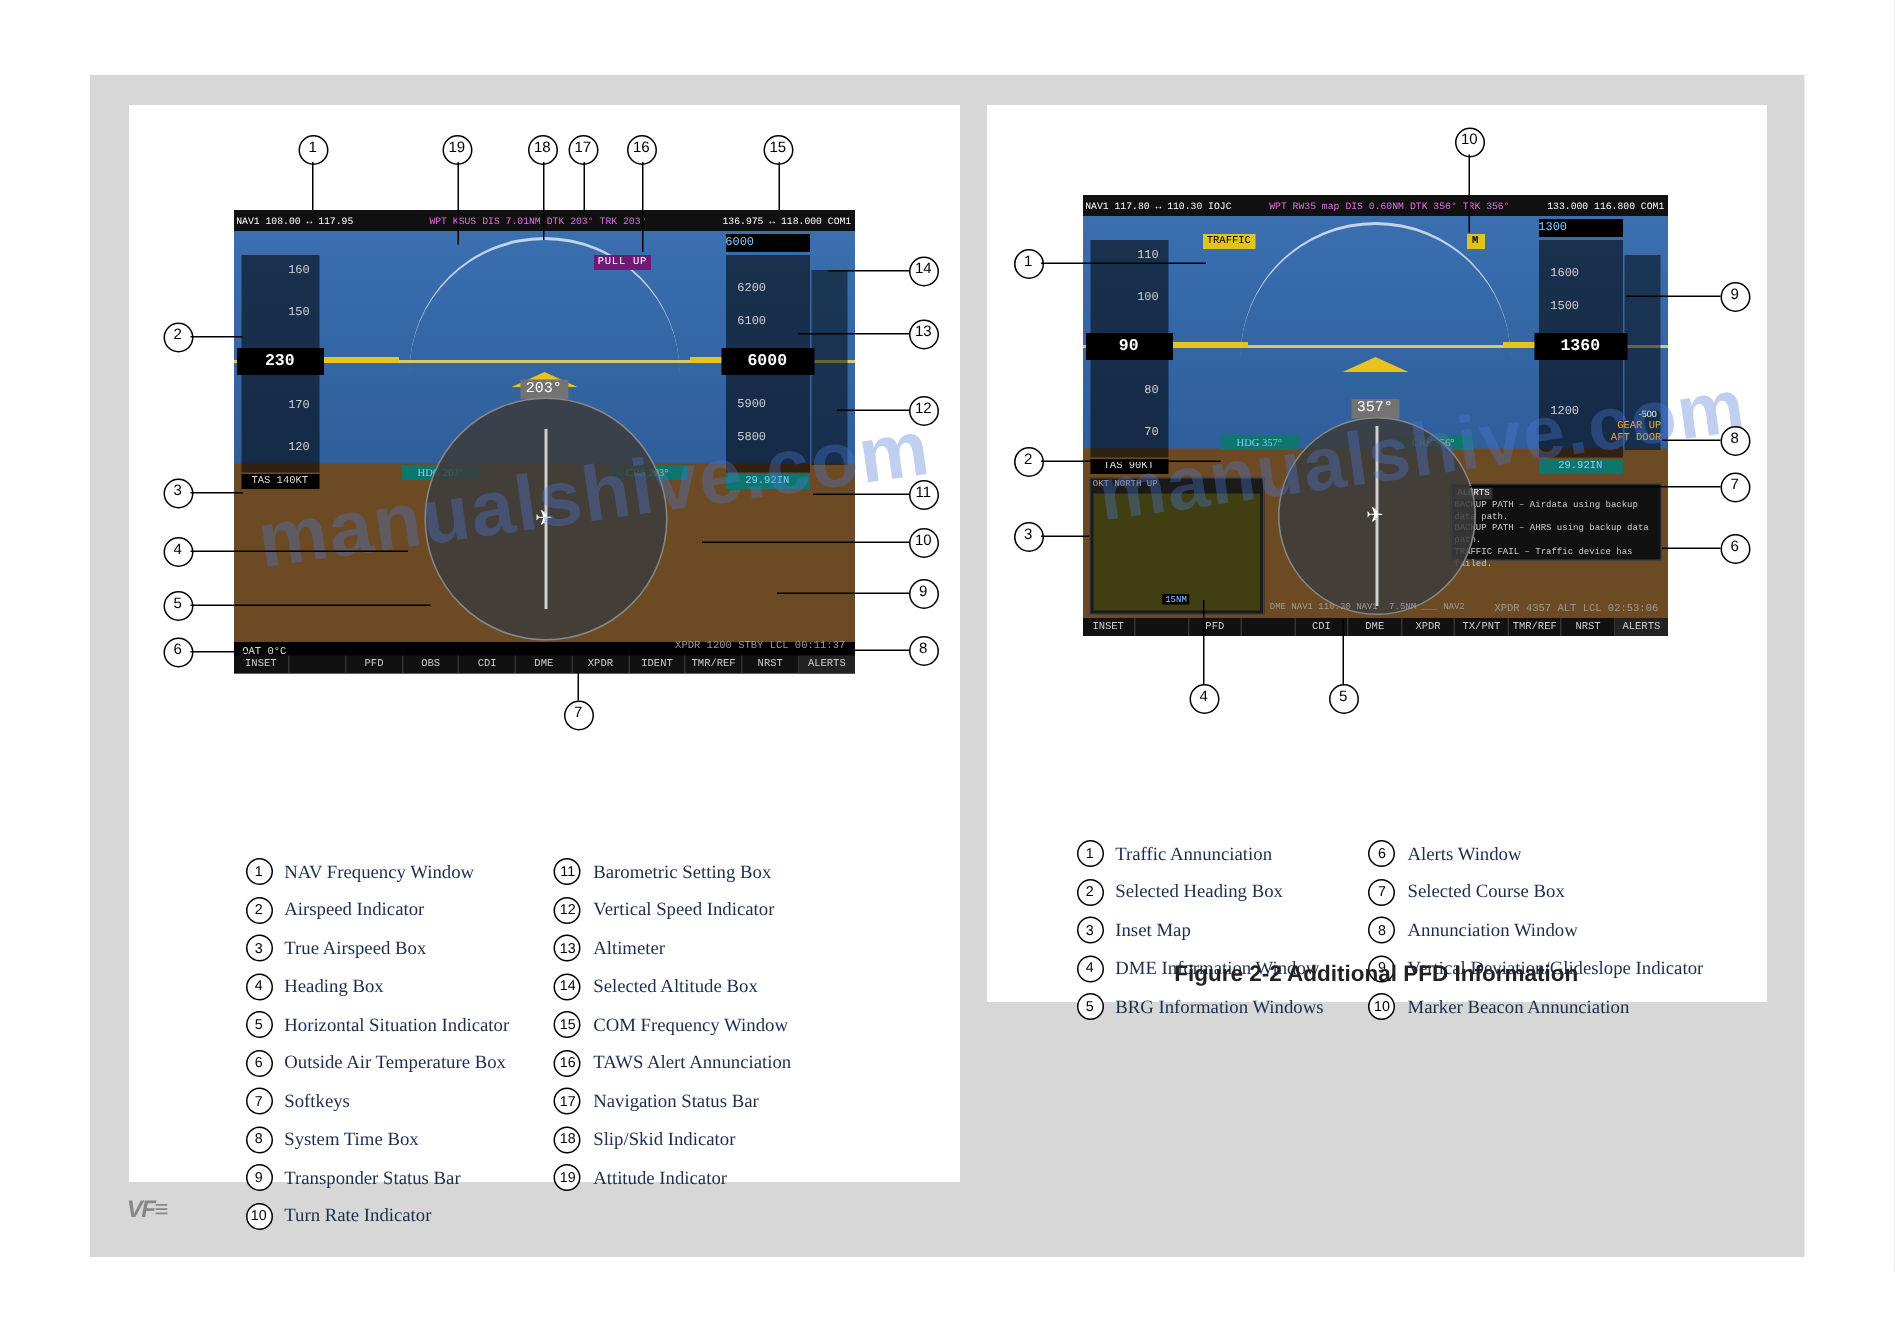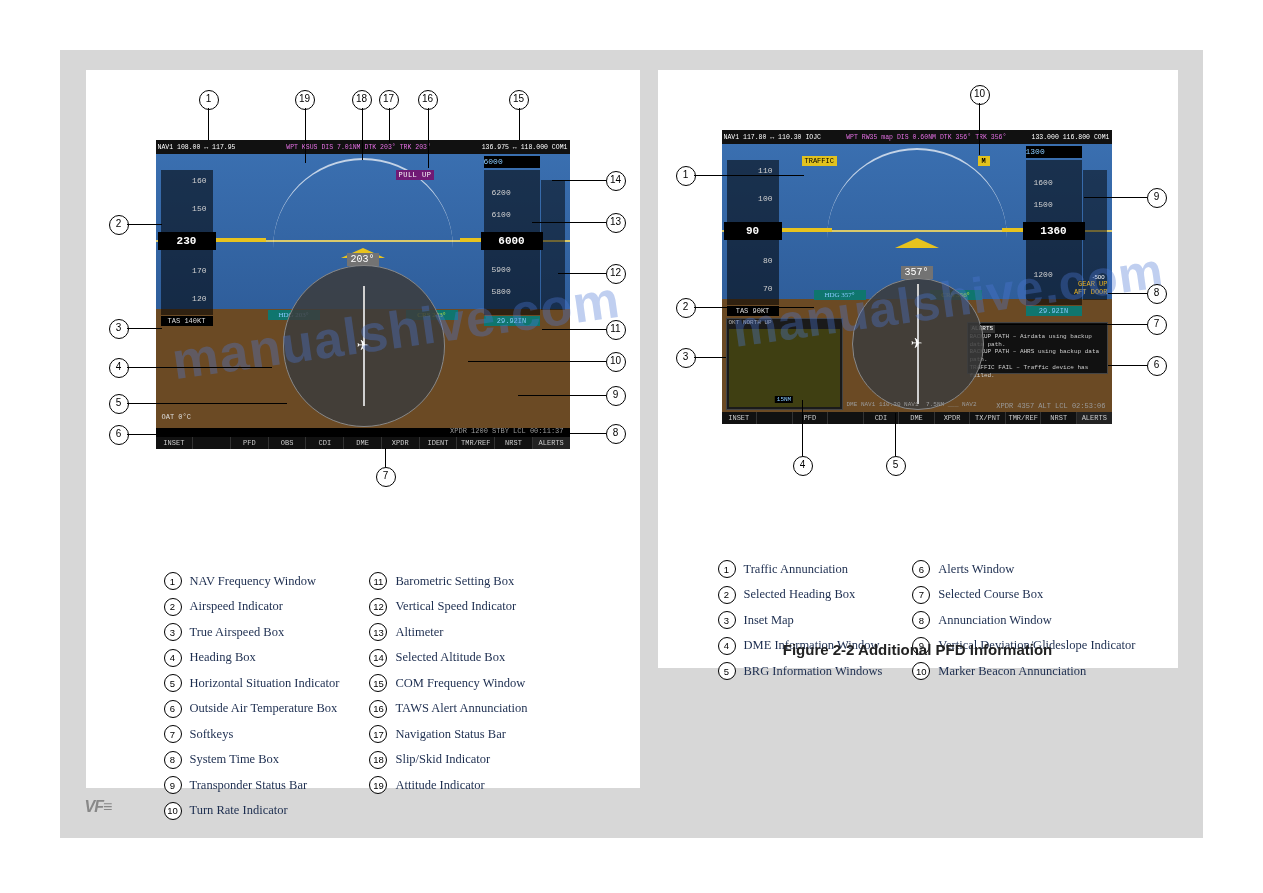--- a/index.html
+++ b/index.html
@@ -161,21 +161,21 @@
     background:#111; display:flex; font-size:7px; color:#ccc;
     font-family:"Courier New",monospace;
   }
   .sk .k { flex:1; text-align:center; border-right:1px solid #333; line-height:12px; }
   .sk .k:last-child{border:none; background:#222;}
   .xp {
     position:absolute; right:6px; bottom:14px; height:8px; color:#9a9a9a;
     font-size:7px; font-family:"Courier New",monospace;
   }
   .oat {
-    position:absolute; left:6px; bottom:28px; height:8px; color:#ddd;
+    position:absolute; left:6px; bottom:10px; height:8px; color:#ddd;
     font-size:7px; font-family:"Courier New",monospace;
   }
   .taws {
     position:absolute; left:240px; top:30px; background:#701a75; color:#fff;
     font-size:7px; padding:1px 3px; font-family:"Courier New",monospace;
     letter-spacing:.5px;
   }
   .traf {
     position:absolute; left:80px; top:26px; background:#e2c21e; color:#000;
     font-size:7px; padding:1px 3px; font-family:"Courier New",monospace;

